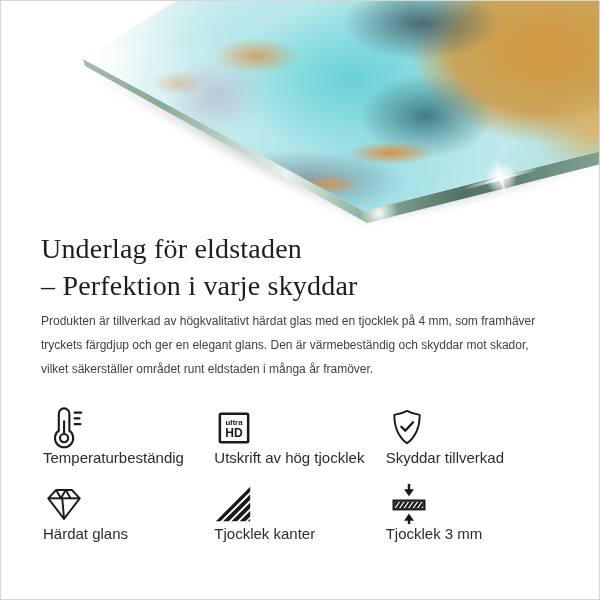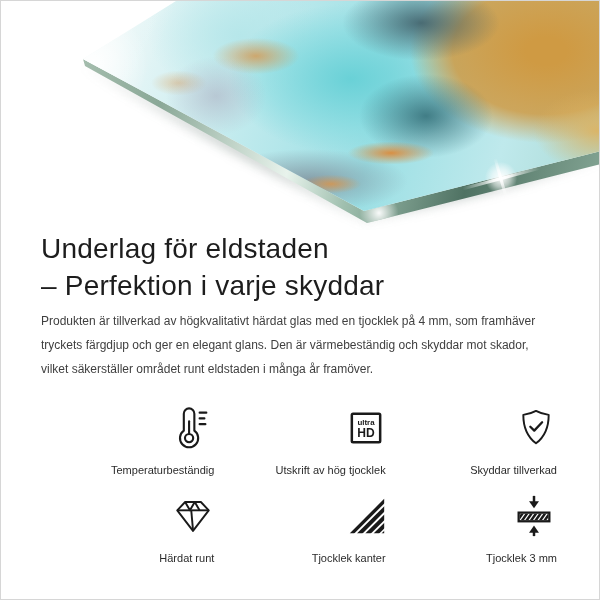--- a/index.html
+++ b/index.html
@@ -39,29 +39,29 @@
   .sparkle{position:absolute;left:500px;top:177px;width:0;height:0;pointer-events:none;}
   .sparkle .glow{position:absolute;left:-16px;top:-16px;width:32px;height:32px;border-radius:50%;
     background:radial-gradient(circle, rgba(255,255,255,1) 0%, rgba(255,255,255,0.55) 40%, rgba(255,255,255,0) 72%);}
   .sparkle .ray-a{position:absolute;left:-40px;top:-1.5px;width:80px;height:3px;border-radius:2px;transform:rotate(-15deg);
     background:linear-gradient(90deg, rgba(255,255,255,0) 0%, rgba(255,255,255,0.9) 42%, #fff 50%, rgba(255,255,255,0.9) 58%, rgba(255,255,255,0) 100%);}
   .sparkle .ray-b{position:absolute;left:-21px;top:-1.25px;width:42px;height:2.5px;border-radius:2px;transform:rotate(74deg);
     background:linear-gradient(90deg, rgba(255,255,255,0) 0%, #fff 50%, rgba(255,255,255,0) 100%);}
 
   
   .content{padding:0 40px;}
-  h1{margin:0;font-family:Liberation Sans, sans-serif;font-weight:400;
+  h1{margin:0;font-family:Liberation Serif, serif;font-weight:400;
      font-size:28px;line-height:37px;color:#1d1d1d;letter-spacing:0.2px;}
   .desc{margin:5px 0 0;font-size:12px;line-height:24px;color:#3f3f3f;max-width:534px;}
 
   
   .features{margin:24px 2px 0;display:grid;grid-template-columns:1fr 1fr 1fr;row-gap:16px;}
-  .feature{display:flex;flex-direction:column;align-items:flex-end;}
+  .feature{display:flex;flex-direction:column;align-items:flex-start;}
   .icon-box{height:46px;display:flex;align-items:center;justify-content:center;}
-  .feature .label{margin-top:12px;font-size:11px;line-height:14px;color:#2b2b2b;}
+  .feature .label{margin-top:0;font-size:15px;line-height:14px;color:#2b2b2b;}
   .icn{stroke:#1a1a1a;fill:none;stroke-width:2.2;}
 </style>
 </head>
 <body>
 
 <div class="page">
 
   <div class="hero">
     <div class="shadow-strip s1"></div>
     <div class="shadow-strip s2"></div>
@@ -119,21 +119,21 @@
 
       <div class="feature">
         <div class="icon-box">
           <svg width="42" height="42" viewBox="0 0 48 48" class="icn" stroke-linejoin="round">
             <path d="M15,8 L33,8 L42,17.5 L24,41 L6,17.5 Z"></path>
             <line x1="6" y1="17.5" x2="42" y2="17.5"></line>
             <polyline points="15,8 20.5,17.5 26,8 31.5,17.5"></polyline>
             <line x1="22" y1="17.5" x2="24" y2="40"></line>
           </svg>
         </div>
-        <div class="label">Härdat runt</div>
+        <div class="label">Härdat glans</div>
       </div>
 
       <div class="feature">
         <div class="icon-box">
           <svg width="38" height="38" viewBox="0 0 48 48">
             <defs>
                 <clipPath id="tri-clip">
                   <polygon points="2,46 46,2 46,46"></polygon>
                 </clipPath>
               </defs>

